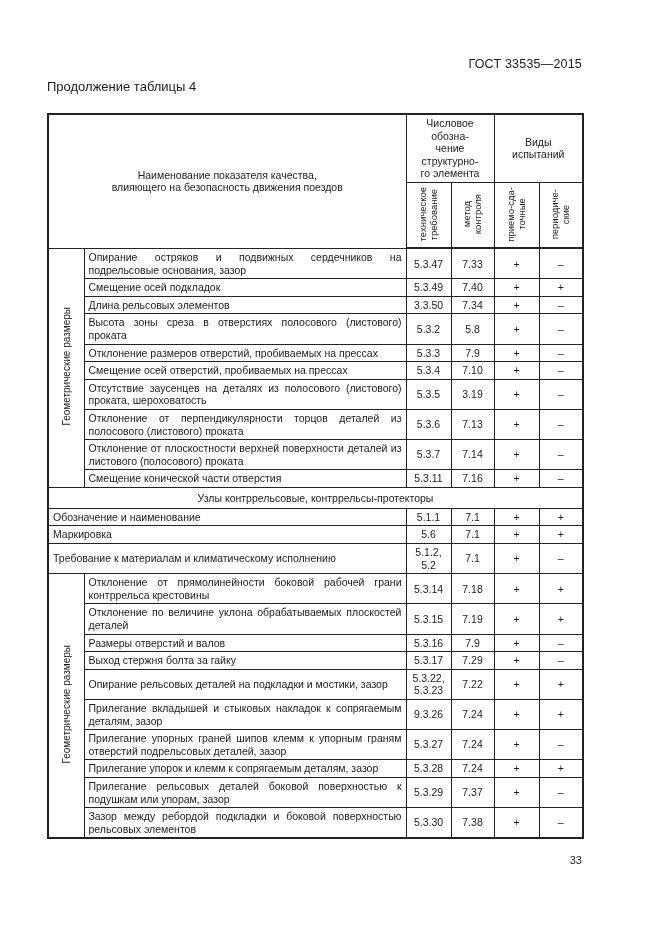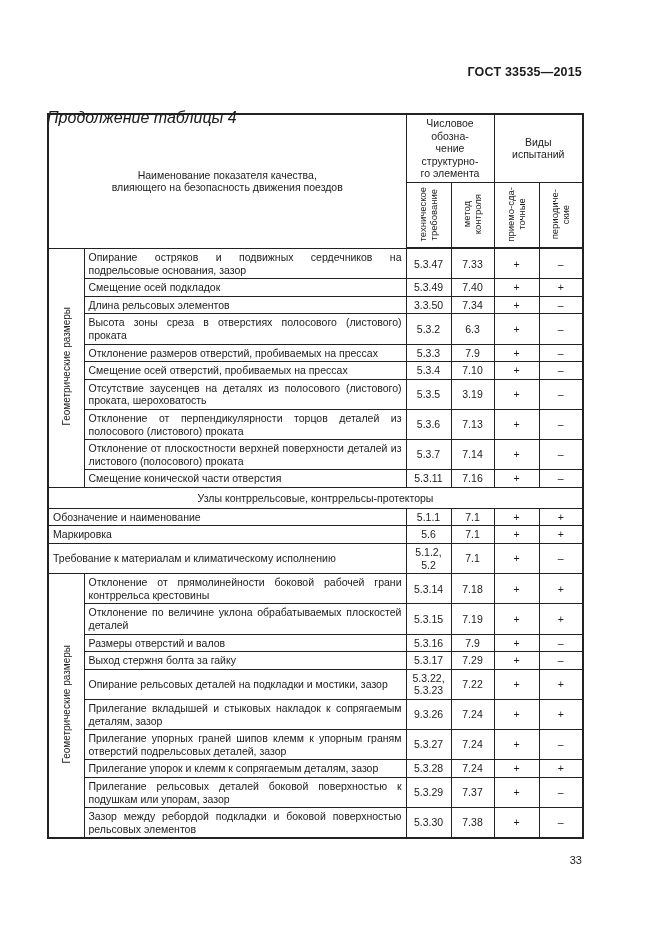--- a/index.html
+++ b/index.html
@@ -11,30 +11,28 @@
     background: #fff;
     font-family: "Liberation Sans", sans-serif;
     color: #1b1b1b;
     overflow: hidden;
   }
   .doc-code {
     position: absolute;
     top: 57px;
     right: 79px;
     font-size: 12.5px;
-    font-weight: bold;
+    font-weight: normal;
     letter-spacing: 0.2px;
-    margin-top: 8px;
   }
   .caption {
     position: absolute;
-    top: 109px;
+    top: 79px;
     left: 47px;
-    font-size: 16px;
-    font-style: italic;
+    font-size: 13px;
   }
   table.gost {
     position: absolute;
     top: 113px;
     left: 47px;
     width: 535px;
     border-collapse: collapse;
     table-layout: fixed;
     border: 2px solid #222;
   }
@@ -155,21 +153,21 @@
         <tr>
           <td class="name-cell">Длина рельсовых элементов</td>
           <td class="num-cell">3.3.50</td>
           <td class="num-cell">7.34</td>
           <td class="mark-cell">+</td>
           <td class="mark-cell">–</td>
         </tr>
         <tr>
           <td class="name-cell">Высота зоны среза в отверстиях полосового (листового) проката</td>
           <td class="num-cell">5.3.2</td>
-          <td class="num-cell">6.3</td>
+          <td class="num-cell">5.8</td>
           <td class="mark-cell">+</td>
           <td class="mark-cell">–</td>
         </tr>
         <tr>
           <td class="name-cell">Отклонение размеров отверстий, пробиваемых на прессах</td>
           <td class="num-cell">5.3.3</td>
           <td class="num-cell">7.9</td>
           <td class="mark-cell">+</td>
           <td class="mark-cell">–</td>
         </tr>

